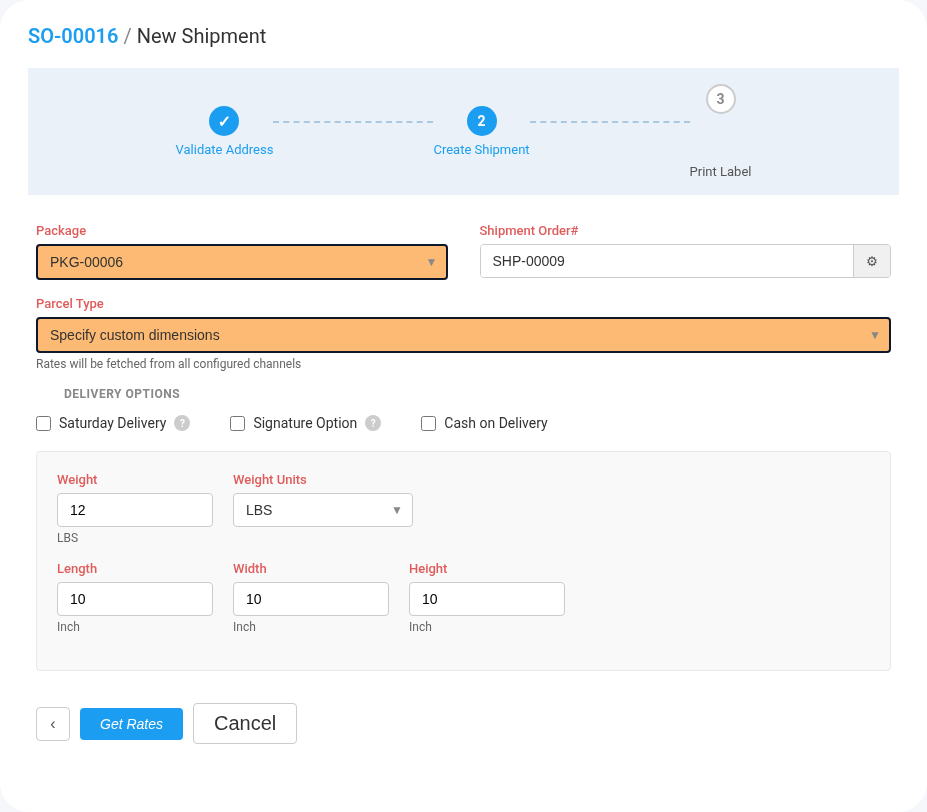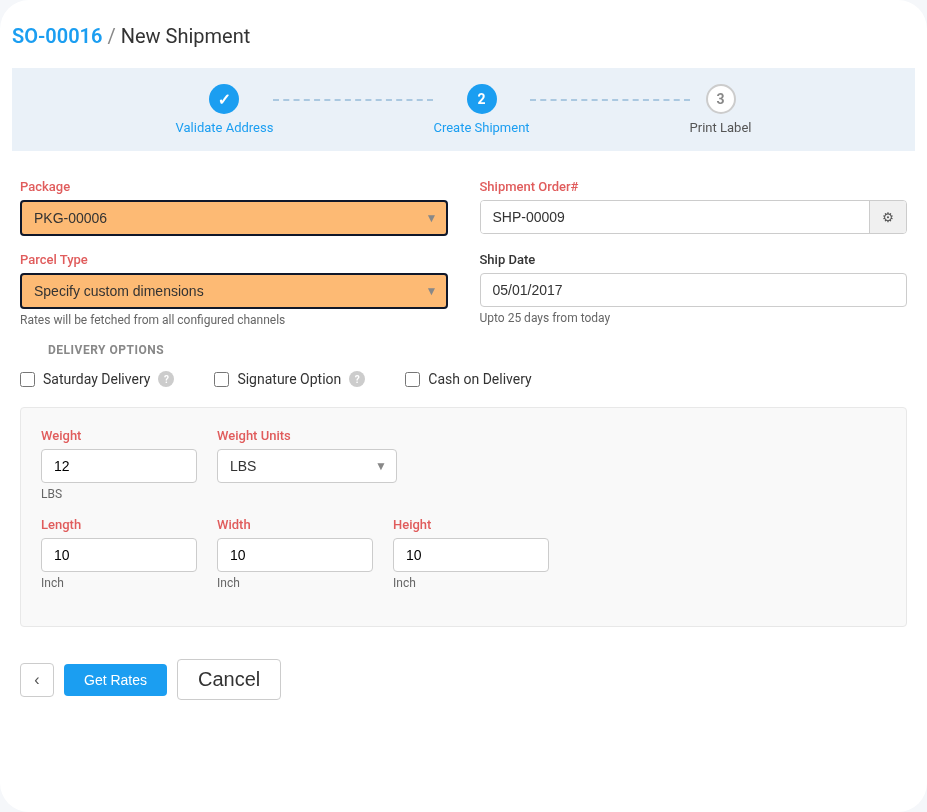--- a/index.html
+++ b/index.html
@@ -7,21 +7,21 @@
       font-family: -apple-system, BlinkMacSystemFont, 'Segoe UI', Roboto, sans-serif;
       font-size: 14px;
       background: #f5f7fa;
       color: #333;
     }
     .page-wrapper {
       max-width: 927px;
       min-height: 812px;
       background: #fff;
       margin: 0 auto;
-      padding: 24px 12px;
+      padding: 24px 28px;
       border-radius: 29px;
     }
     .page-title {
       font-size: 20px;
       margin-bottom: 20px;
     }
     .page-title .so-link {
       color: #1b9ef1;
       font-weight: 600;
     }
@@ -75,21 +75,21 @@
     }
     .step-circle.inactive {
       background: #fff;
       color: #888;
       border: 2px solid #ccc;
     }
     .step-label {
       font-size: 13px;
     }
     .step-label.active { color: #1b9ef1; }
-    .step-label.inactive { color: #555; }
+    .step-label.inactive { color: #555; margin-top: 44px; }
 
     
     .form-section {
       padding: 0 8px;
     }
     .form-row {
       display: flex;
       gap: 32px;
       margin-bottom: 16px;
     }
@@ -276,20 +276,21 @@
     }
     .btn-primary {
       background: #1b9ef1;
       color: #fff;
       border: none;
       border-radius: 4px;
       padding: 8px 20px;
       font-size: 14px;
       cursor: pointer;
       font-weight: 500;
+      font-style: italic;
     }
     .btn-secondary {
       background: #fff;
       color: #333;
       border: 1px solid #ccc;
       border-radius: 4px;
       padding: 8px 20px;
       font-size: 20px;
       cursor: pointer;
     }
@@ -358,25 +359,20 @@
         <div class="select-wrapper">
           <select>
             <option>Specify custom dimensions</option>
             <option>Standard Box</option>
             <option>Envelope</option>
           </select>
           <span class="chevron">▼</span>
         </div>
         <span class="hint-text">Rates will be fetched from all configured channels</span>
       </div>
-      <div class="form-group">
-        <label class="form-label black">Ship Date</label>
-        <input type="text" class="form-control" value="05/01/2017" style="">
-        <span class="hint-text">Upto 25 days from today</span>
-      </div>
     </div>
 
     <div>
       <div class="section-title">DELIVERY OPTIONS</div>
       <div class="delivery-options">
         <div class="delivery-option">
           <input type="checkbox" id="saturday" style="">
           <label for="saturday">Saturday Delivery</label>
           <span class="help-icon">?</span>
         </div>

